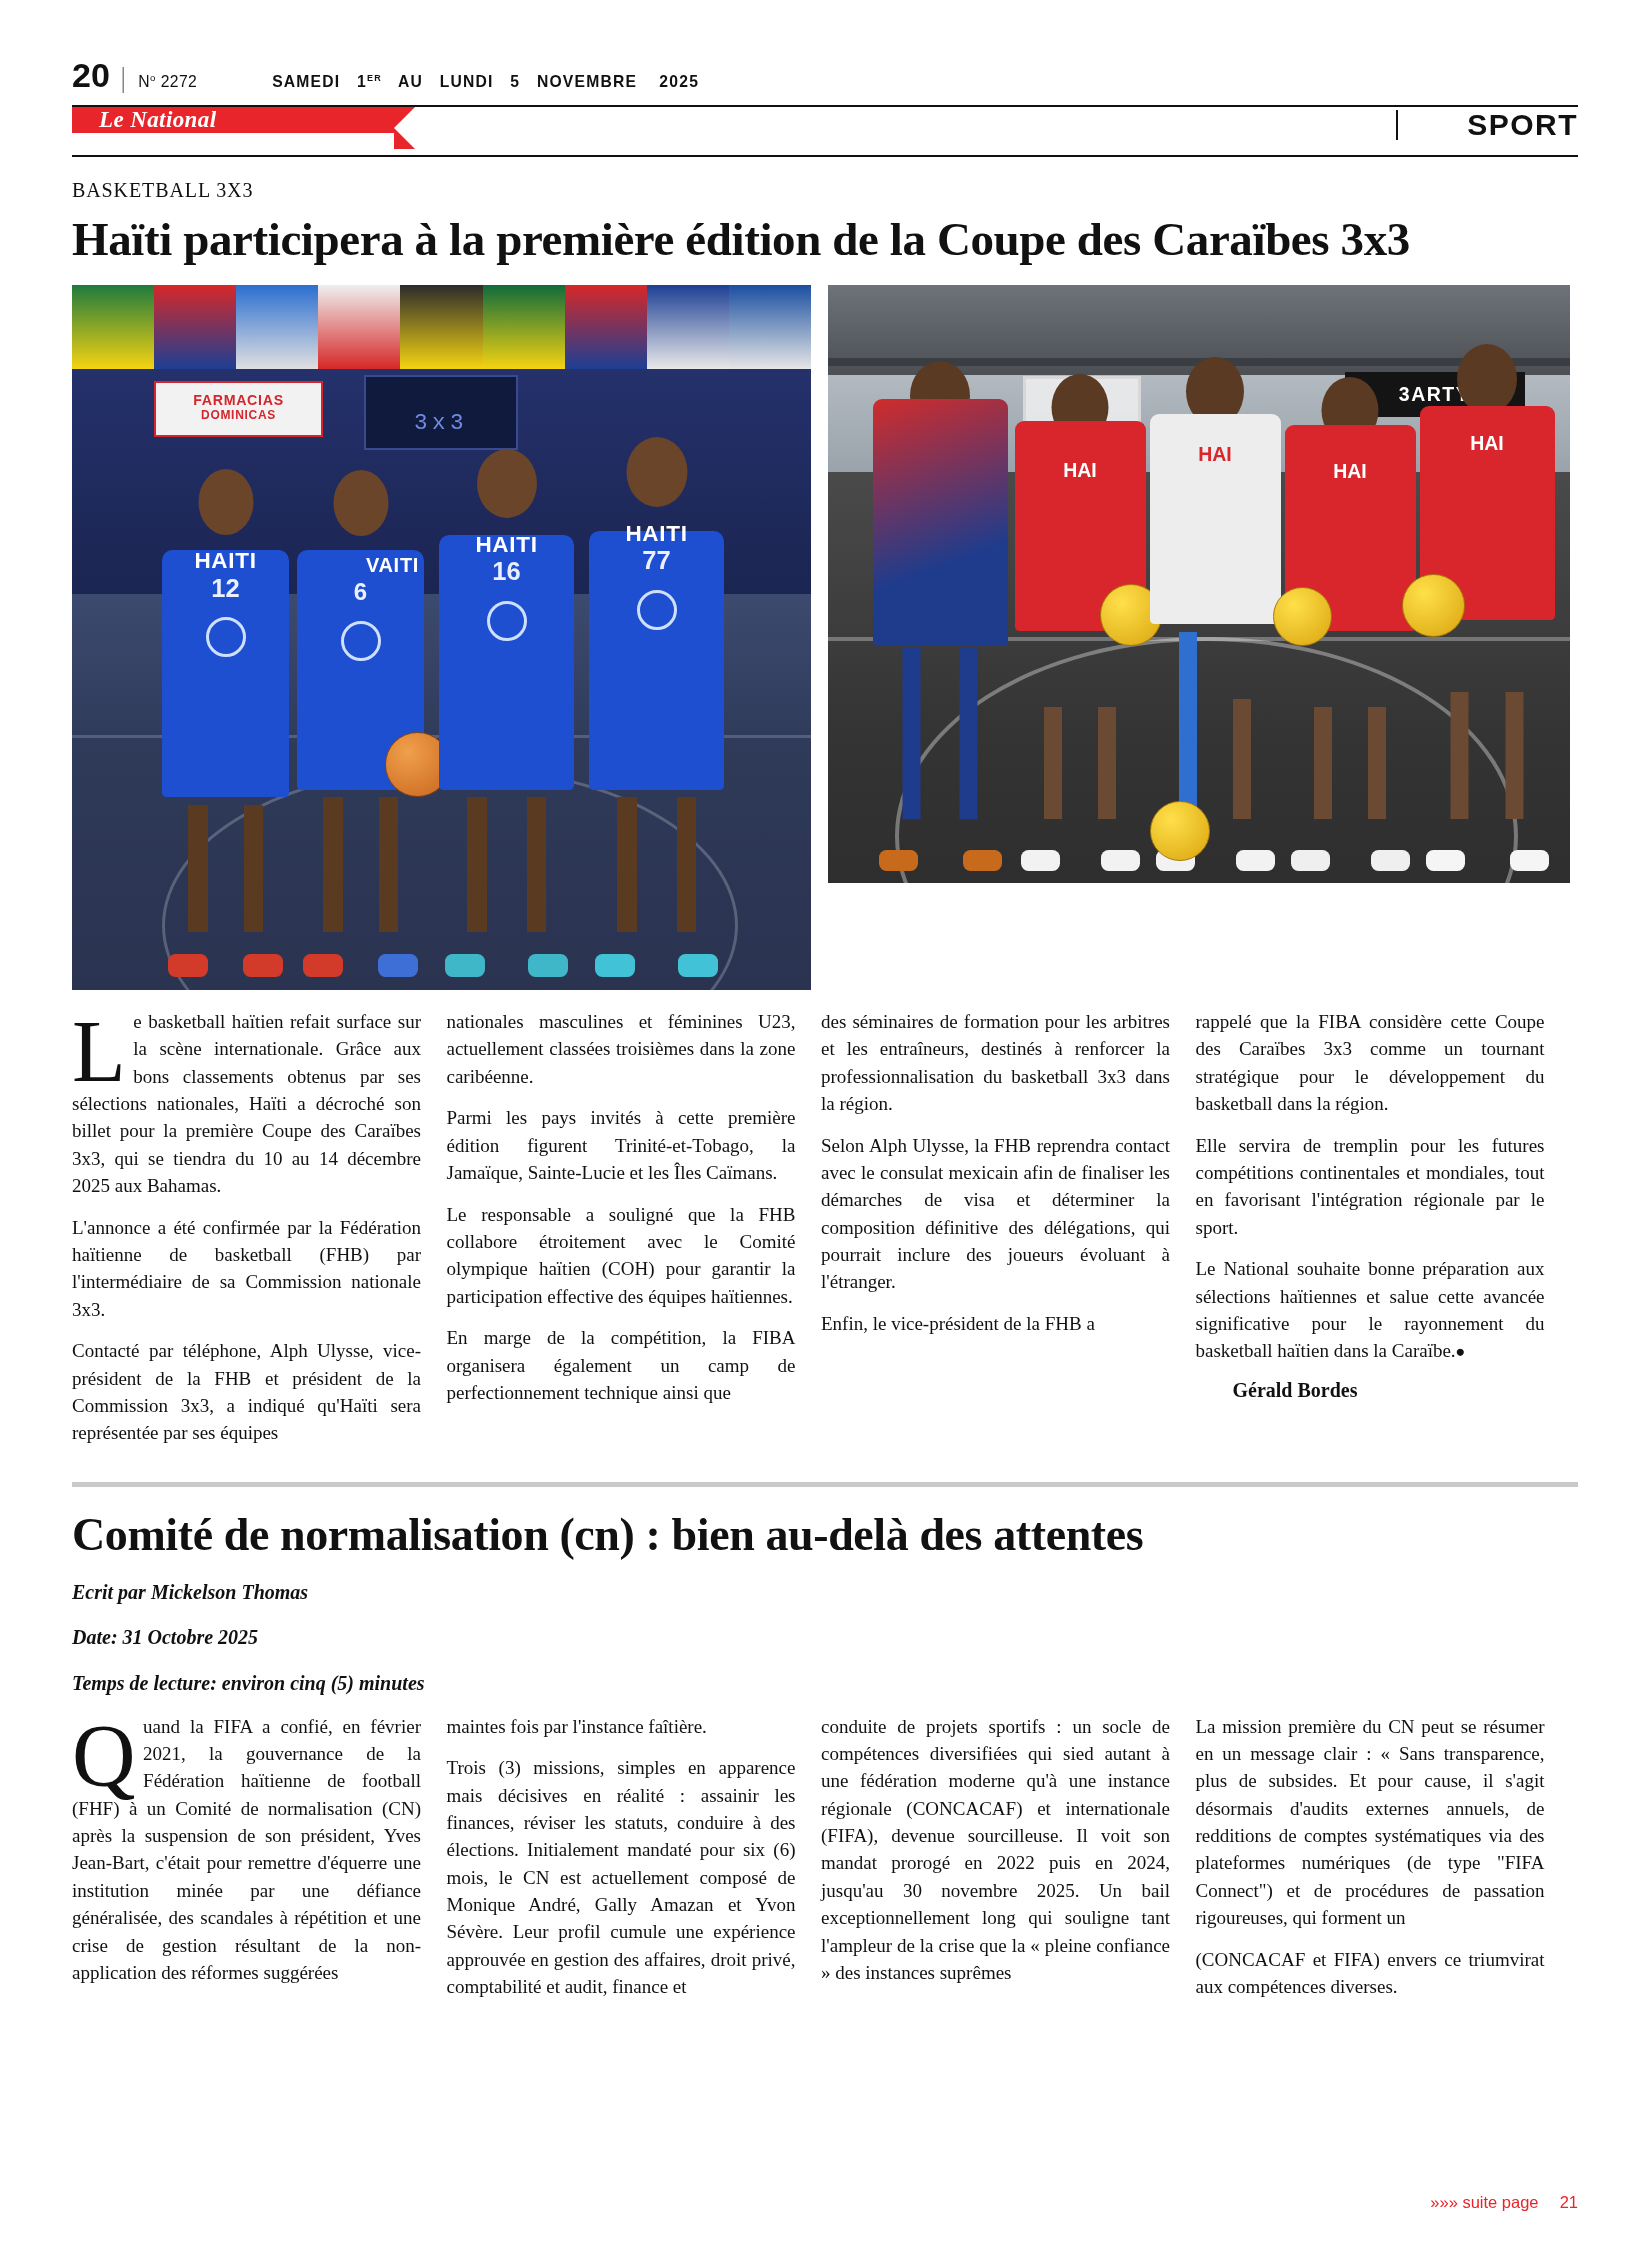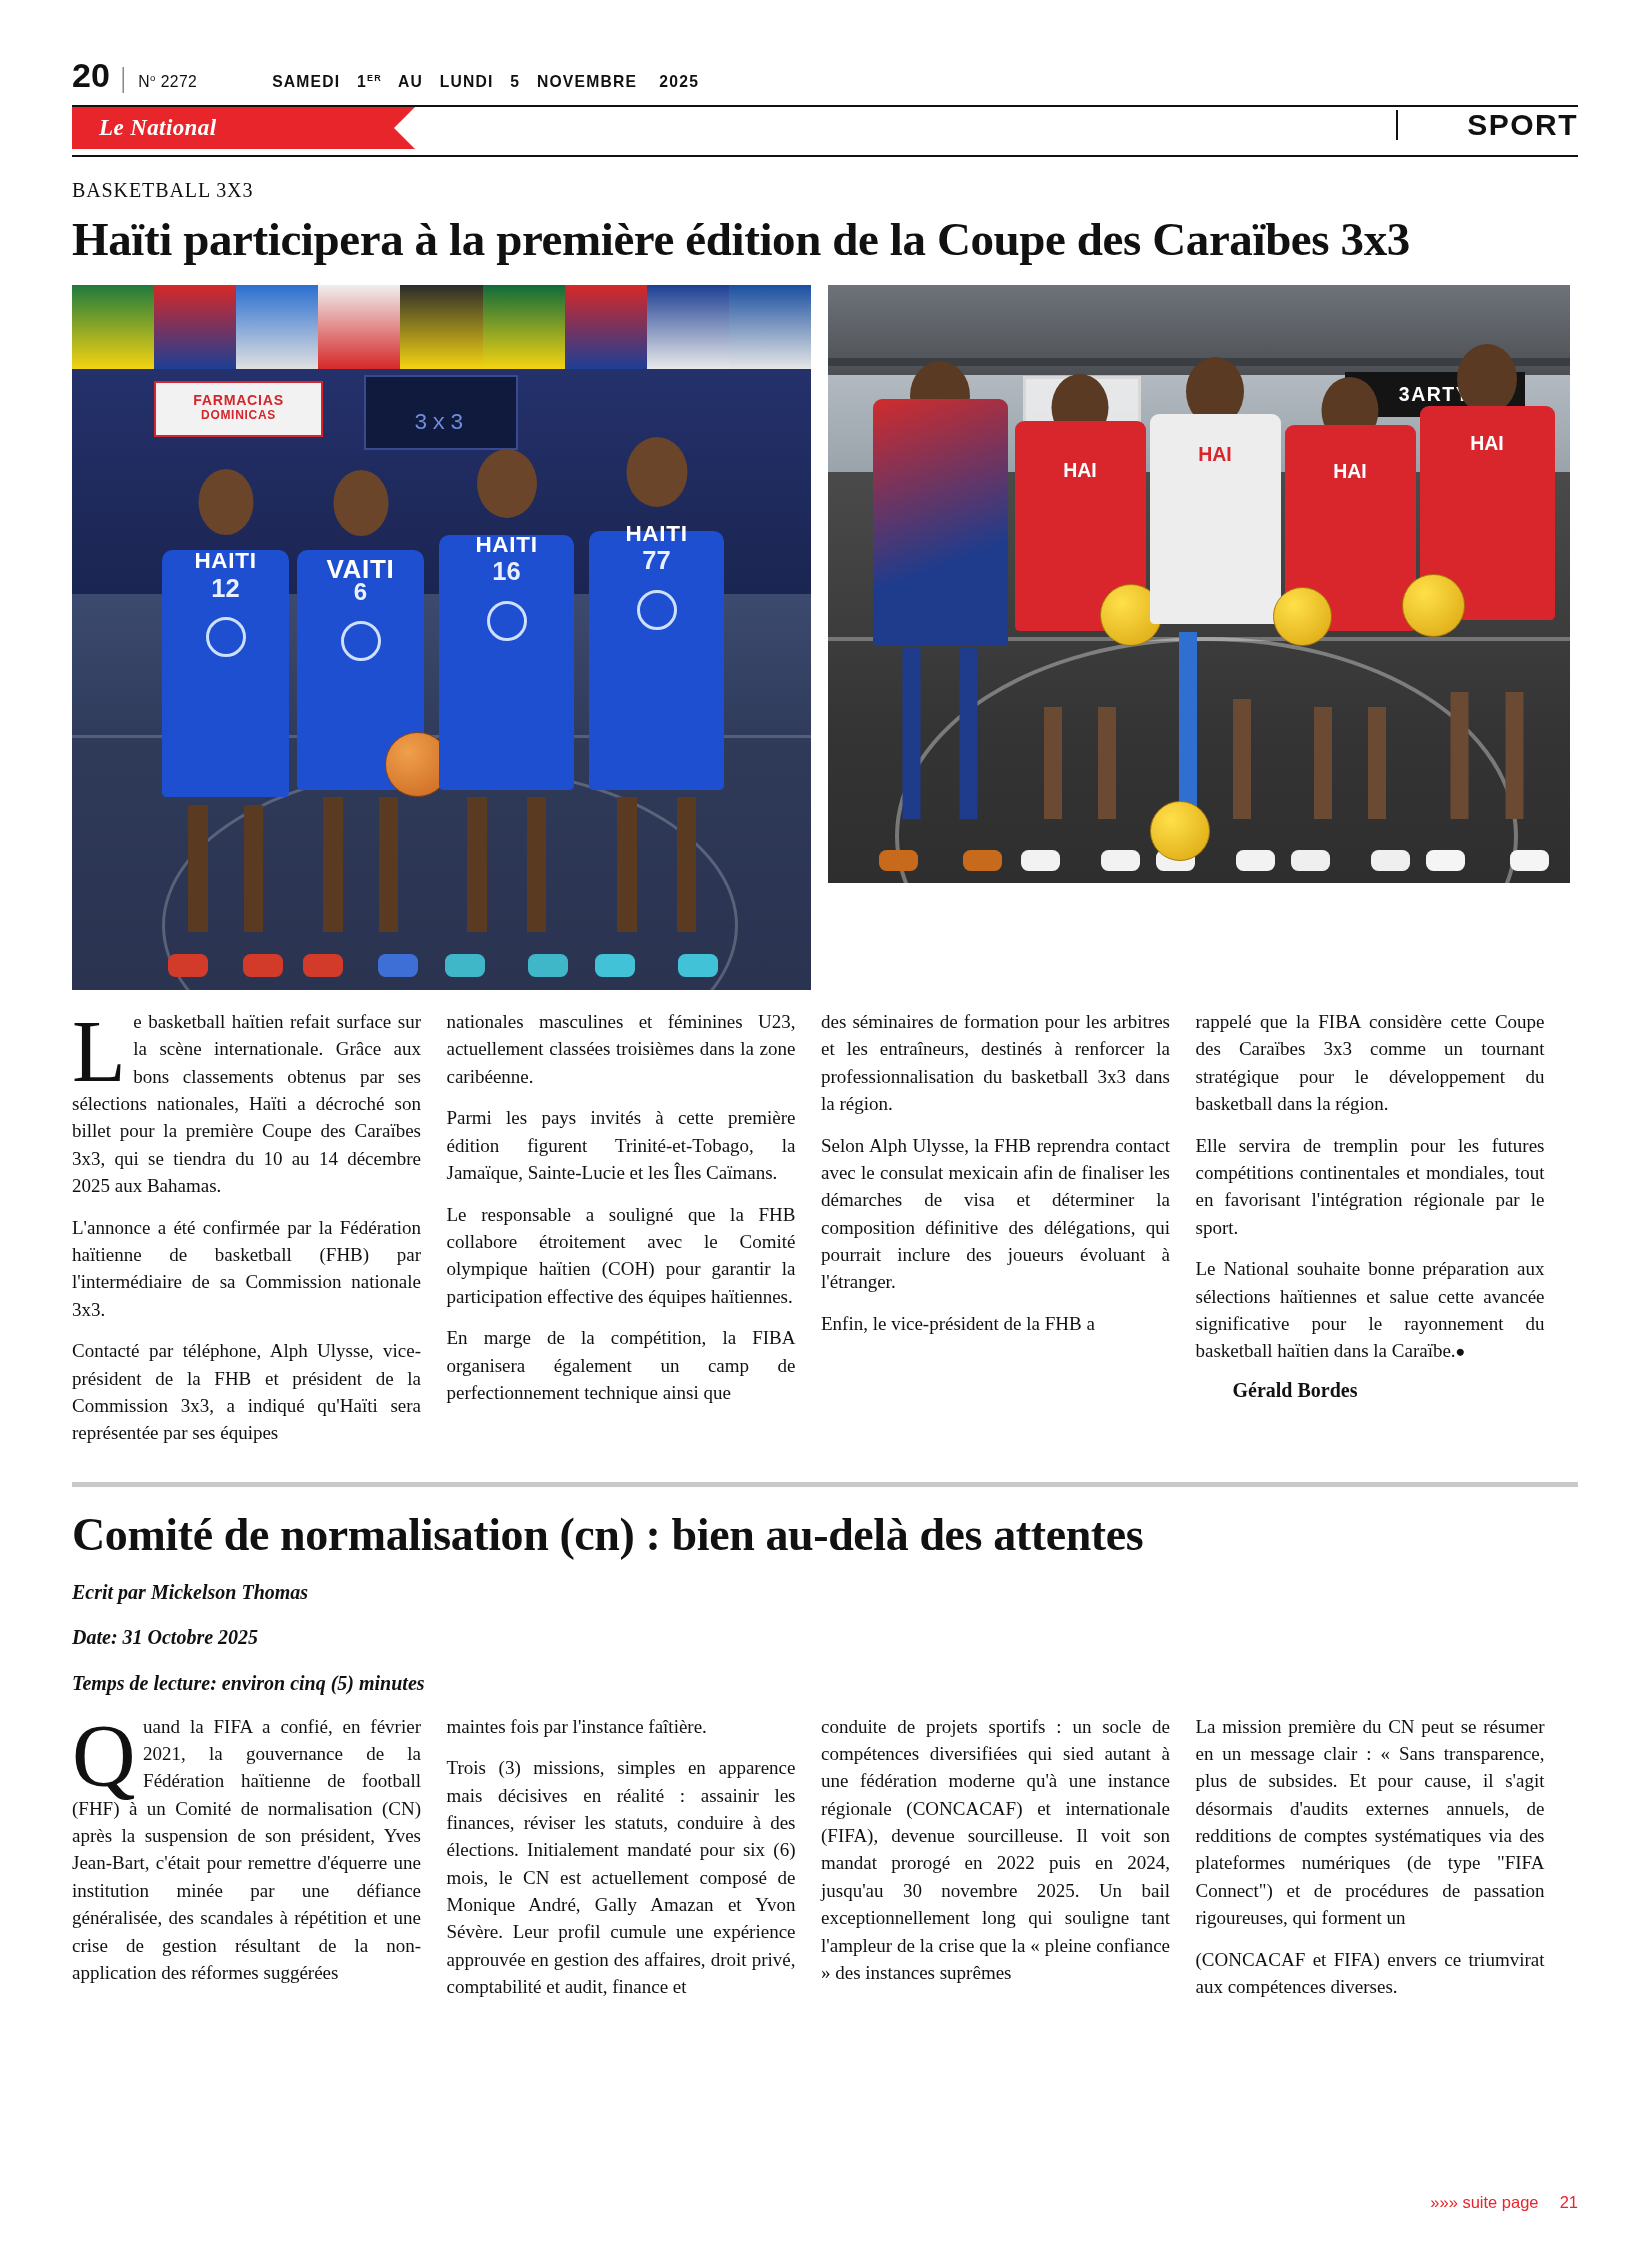--- a/index.html
+++ b/index.html
@@ -69,21 +69,21 @@
   
   .brandbar {
     position: relative;
     height: 45px;
     margin-top: 0;
   }
   .brand-flag {
     position: absolute;
     left: 0;
     top: 0;
-    height: 42px;
+    height: 26px;
     width: 322px;
     background: #e8252a;
     display: flex;
     align-items: center;
     padding-left: 27px;
     box-sizing: border-box;
   }
   .brand-flag:after {
     content: "";
     position: absolute;
@@ -394,21 +394,21 @@
           <div class="p-leg" style="left:7.5px; height:127px;"></div>
           <div class="p-leg" style="right:7.5px; height:127px;"></div>
         </div>
         <div class="p-shoe" style="left:6px; bottom:0; background:#d23a2a;"></div>
         <div class="p-shoe" style="right:6px; bottom:0; background:#d23a2a;"></div>
       </div>
 
       <div class="player" style="left:225px; width:127px; height:525px;">
         <div class="p-head" style="top:18px; width:55px; height:66px;"></div>
         <div class="p-body" style="height:240px; bottom:187px;"></div>
-        <div class="p-team" style="top:102px; font-size:26px;">VAITI</div>
+        <div class="p-team" style="top:102px; font-size:20px;margin-left:32px;">VAITI</div>
         <div class="p-num" style="top:126px; font-size:24px;">6</div>
         <div class="p-logo" style="top:169px;"></div>
         <div class="p-legs" style="width:90px; height:135px;">
           <div class="p-leg" style="left:7.5px; height:135px;"></div>
           <div class="p-leg" style="right:7.5px; height:135px;"></div>
         </div>
         <div class="p-shoe" style="left:6px; bottom:0; background:#d23a2a;"></div>
         <div class="p-shoe" style="right:6px; bottom:0; background:#3d6fd6;"></div>
         <div class="ball" style="right:-25.5px; bottom:180px; width:63px; height:63px;"></div>
       </div>

